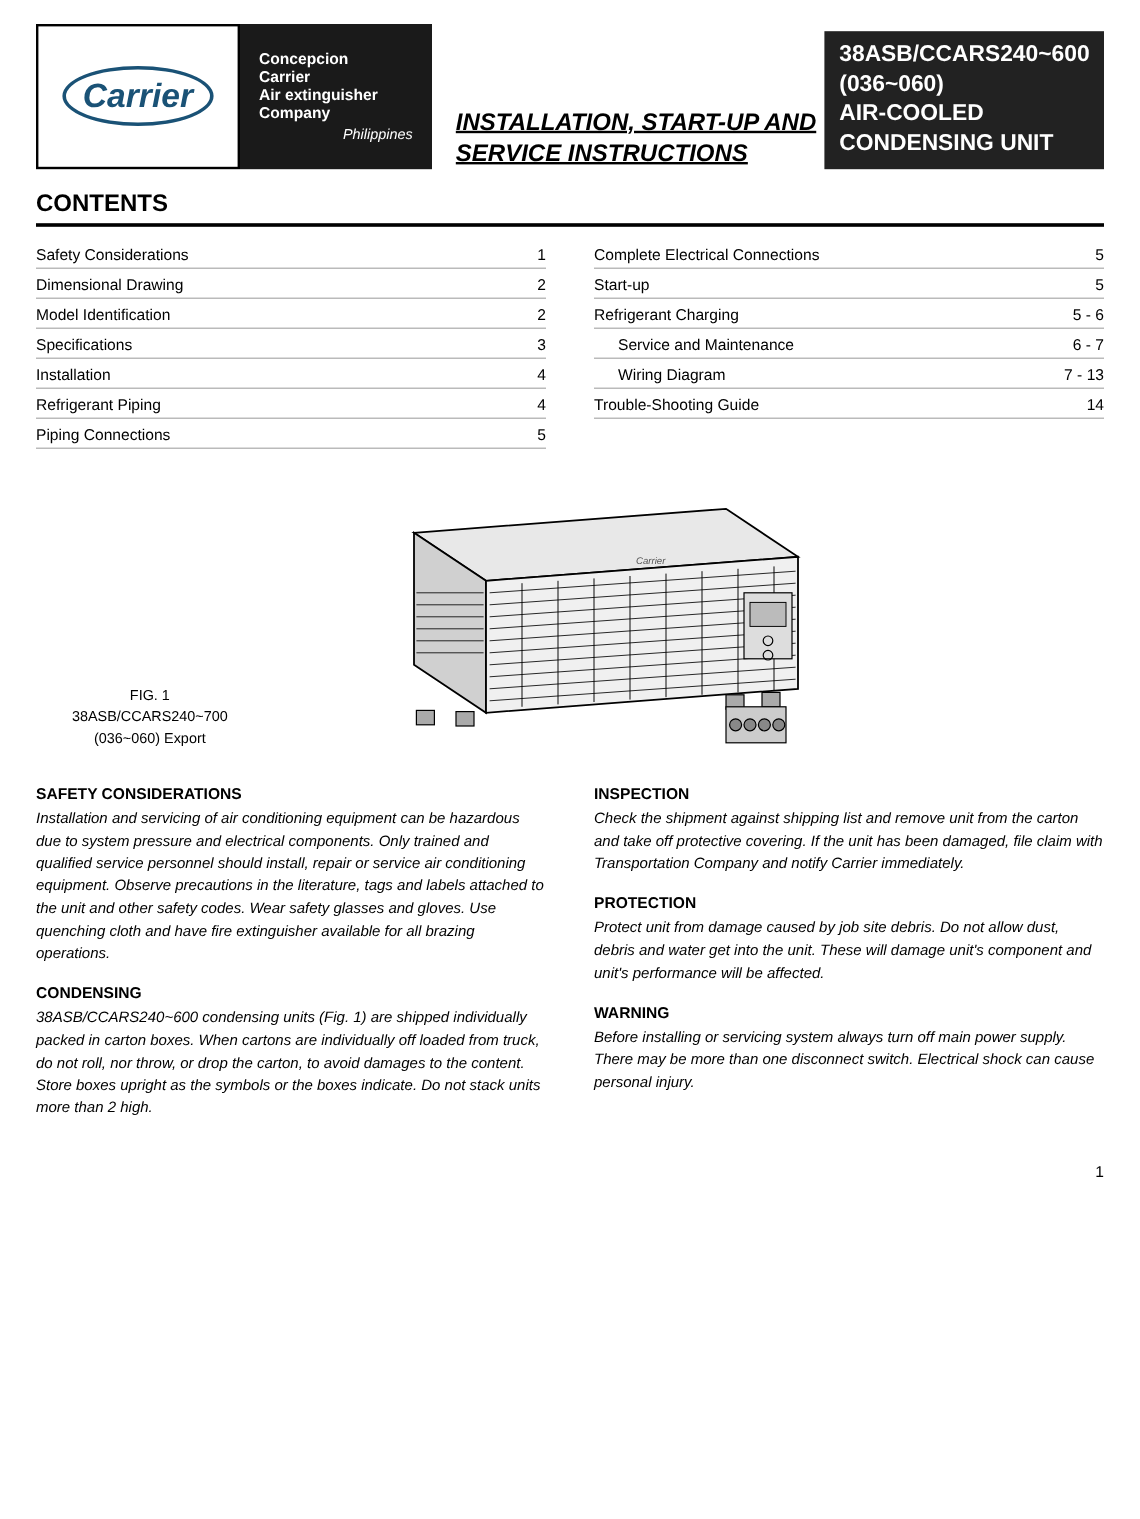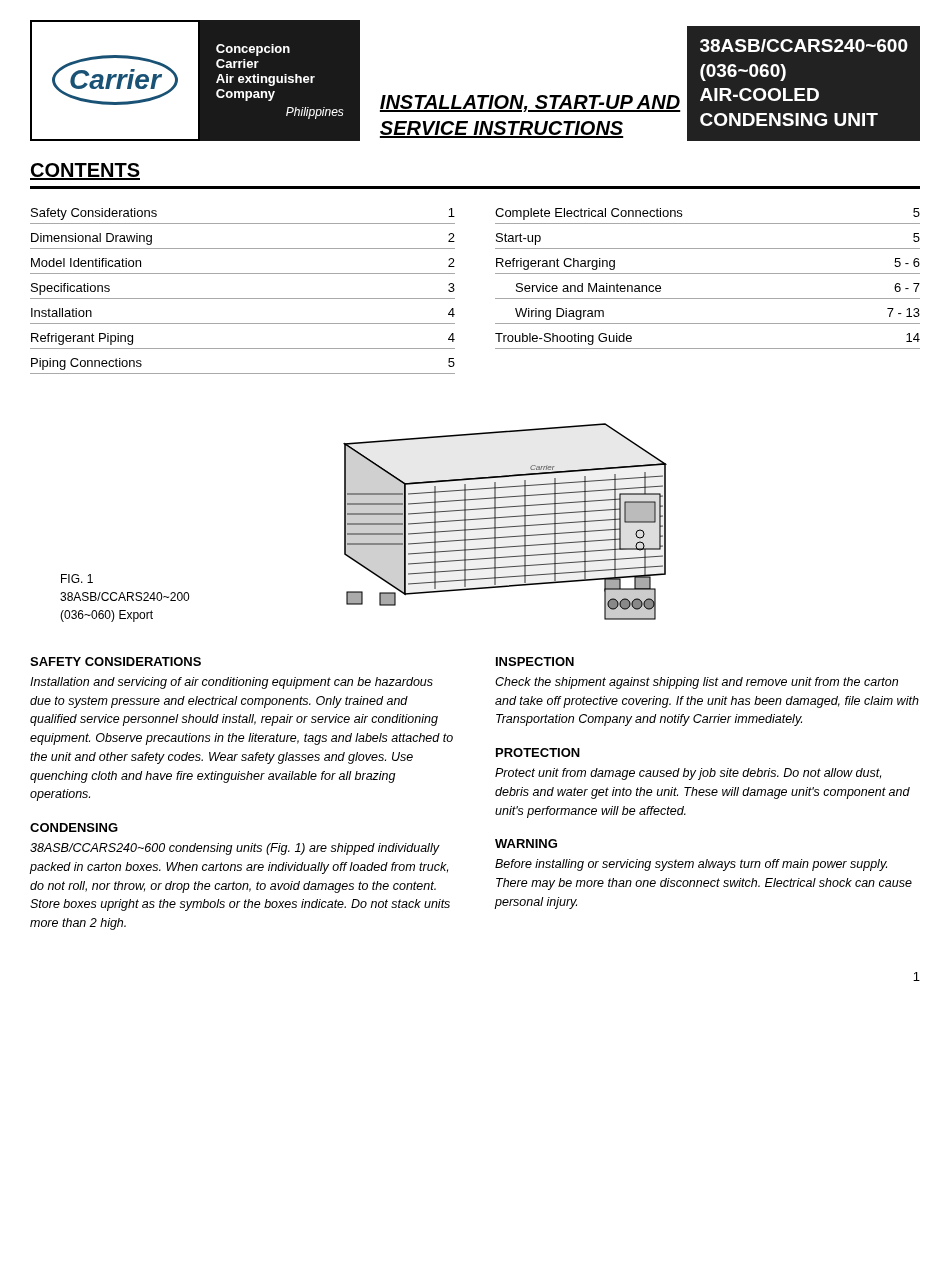--- a/index.html
+++ b/index.html
@@ -79,21 +79,20 @@
       line-height: 1.3;
     }
 
     
     .contents-heading {
       font-size: 20px;
       font-weight: bold;
       margin-bottom: 10px;
       border-bottom: 3px solid #000;
       padding-bottom: 4px;
-      text-decoration: underline;
     }
     .contents-section {
       display: flex;
       gap: 40px;
       margin-bottom: 20px;
     }
     .contents-col {
       flex: 1;
     }
     .toc-item {
@@ -115,20 +114,21 @@
       align-items: flex-end;
       justify-content: center;
       margin: 10px 0 20px 0;
       position: relative;
     }
     .fig-caption {
       position: absolute;
       left: 30px;
       bottom: 10px;
       font-size: 12px;
+      text-align: center;
       line-height: 1.5;
     }
     .ac-unit-svg {
       width: 420px;
       height: 240px;
     }
 
     
     .body-columns {
       display: flex;
@@ -243,21 +243,21 @@
           <span class="toc-label">Trouble-Shooting Guide</span>
           <span class="toc-page">14</span>
         </div>
       </div>
   </div>
 </div>
 
 <div class="figure-area">
   <div class="fig-caption">
     <div>FIG. 1</div>
-    <div>38ASB/CCARS240~200</div>
+    <div>38ASB/CCARS240~700</div>
     <div>(036~060) Export</div>
   </div>
 
   <svg class="ac-unit-svg" viewBox="0 0 420 240" xmlns="http://www.w3.org/2000/svg">
 
     <polygon points="80,50 340,30 400,70 140,90" fill="#e8e8e8" stroke="#000" stroke-width="1.5"></polygon>
 
     <polygon points="80,50 140,90 140,200 80,160" fill="#d0d0d0" stroke="#000" stroke-width="1.5"></polygon>
 
     <polygon points="140,90 400,70 400,180 140,200" fill="#f0f0f0" stroke="#000" stroke-width="1.5"></polygon>

